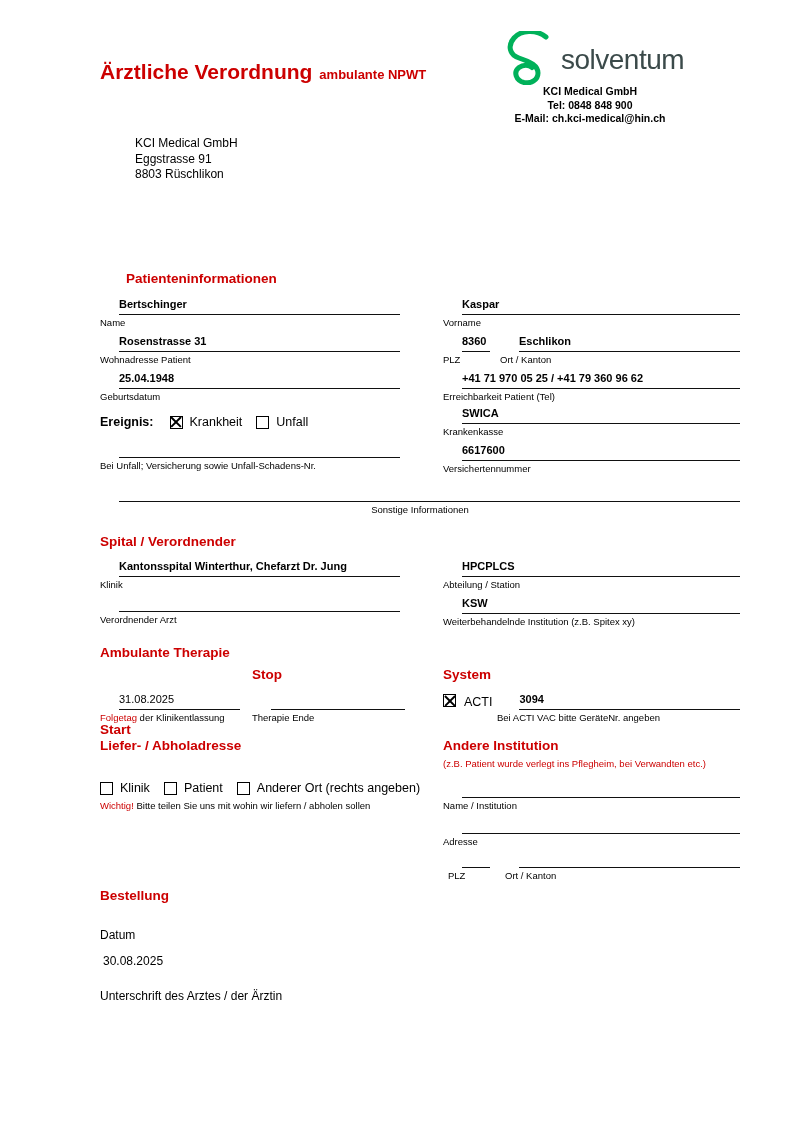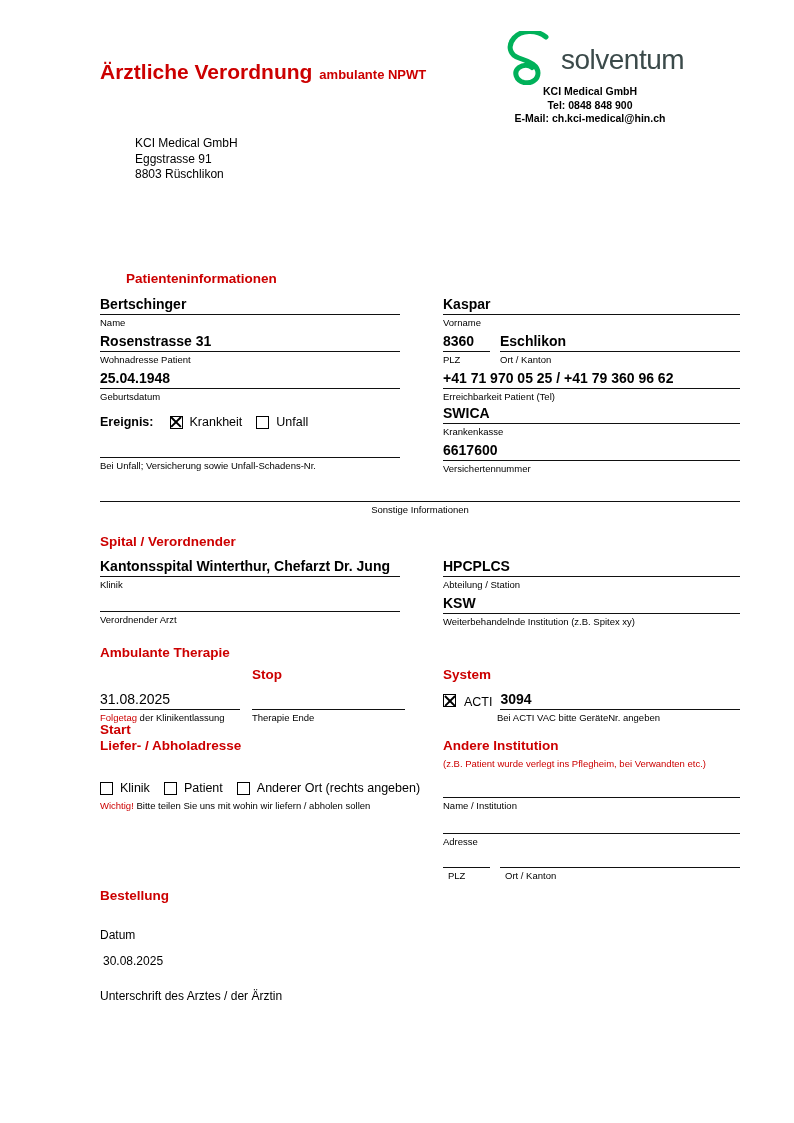--- a/index.html
+++ b/index.html
@@ -17,22 +17,22 @@
   .logo-word { font-size:28px; font-weight:500; color:#3b4a4a; letter-spacing:-0.5px; }
   .contact { text-align:center; font-weight:bold; font-size:10.5px; line-height:13.5px; }
   .sender { font-size:12px; line-height:15.5px; }
 
   
   .heading { color:#cc0000; font-weight:bold; font-size:13.5px; white-space:nowrap; }
 
   
   .field { position:absolute; }
   .value {
-    font-weight:bold; font-size:14px; line-height:16px; min-height:19px;
-    border-bottom:1px solid #111; box-sizing:border-box; white-space:nowrap;
+    font-weight:bold; font-size:11px; line-height:16px; min-height:19px;
+    border-bottom:1px solid #111; box-sizing:border-box; white-space:nowrap;margin-left:19px;
   }
   .value.regular { font-weight:normal; }
   .label { font-size:9.5px; margin-top:2px; white-space:nowrap; }
   .red { color:#cc0000; }
 
   
   .cbrow { display:inline-flex; align-items:center; font-size:12.5px; white-space:nowrap; }
   .box {
     width:11px; height:11px; border:1.4px solid #000; display:inline-block;
     position:relative; background:#fff; flex:0 0 auto;

